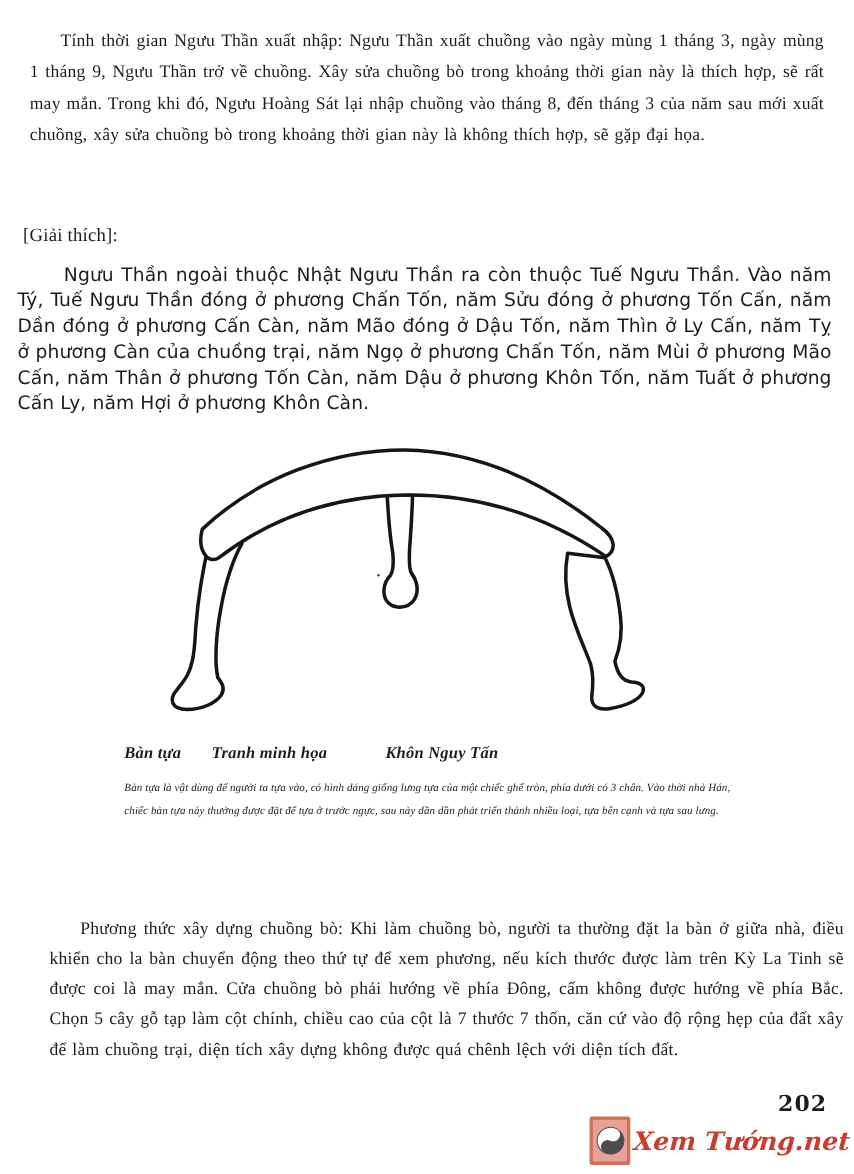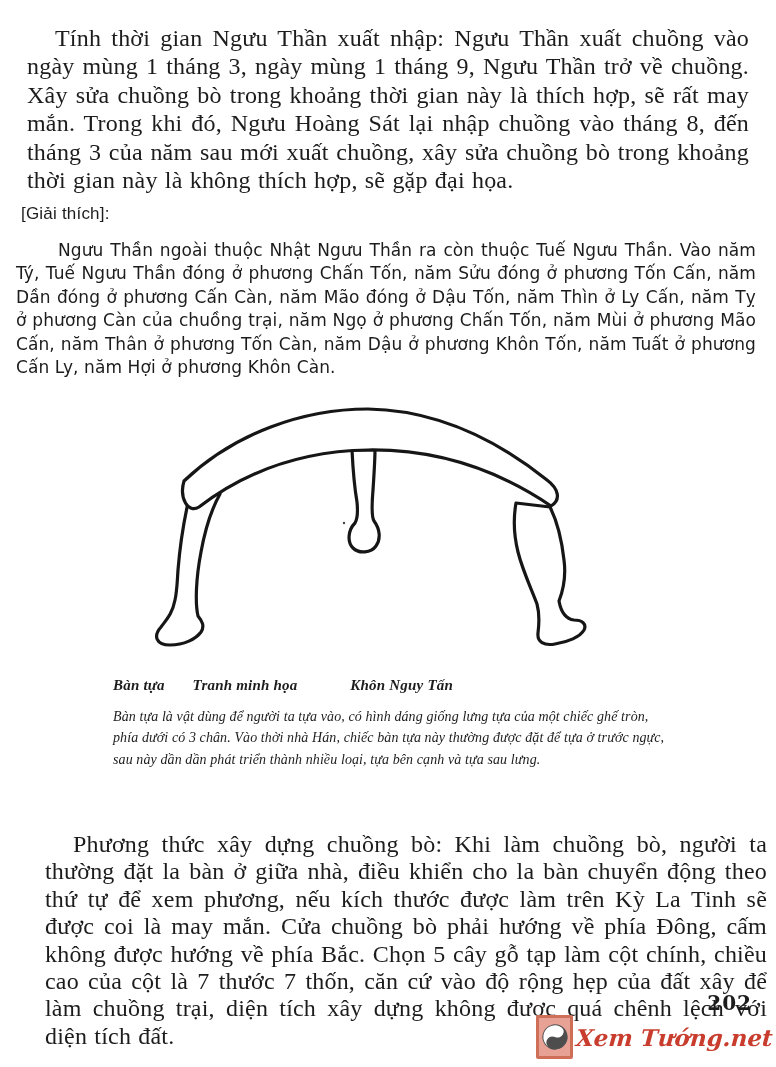--- a/index.html
+++ b/index.html
@@ -3,44 +3,44 @@
 <meta charset="utf-8">
 <style>
   html,body{margin:0;padding:0;}
   body{
     width:776px;height:1067px;position:relative;background:#ffffff;
     font-family:"Liberation Serif", serif;color:#1c1c1c;overflow:hidden;
     -webkit-font-smoothing:antialiased;
   }
   .abs{position:absolute;}
   .body-para{
-    font-size:24px;line-height:28.4px;text-align:justify;text-indent:28px;
+    font-size:16px;line-height:28.4px;text-align:justify;text-indent:28px;
     letter-spacing:0.2px;word-spacing:1px;margin:0;
   }
   .p1{left:27px;top:24px;width:722px;}
   .p3{left:45px;top:831px;width:722px;line-height:27.4px;}
   .explain-label{
-    left:21px;top:204px;font-family:Liberation Sans, sans-serif;
+    left:21px;top:204px;font-family:Liberation Serif, serif;
     font-size:17px;letter-spacing:0.2px;
   }
   .explain-para{
     left:16px;top:239px;width:740px;margin:0;
     font-family:"DejaVu Sans", sans-serif;font-size:17px;line-height:23.4px;
     text-align:justify;text-indent:42px;letter-spacing:0.1px;
   }
   .figure-wrap{left:140px;top:390px;width:500px;height:280px;}
   .cap-head{
     left:113px;top:677px;font-size:15px;font-weight:bold;font-style:italic;
     letter-spacing:0.2px;
   }
   .cap-head .t2{margin-left:24px;}
   .cap-head .t3{margin-left:49px;}
   .cap-note{
     left:113px;top:706px;width:552px;margin:0;
-    font-size:14px;font-style:italic;line-height:21.3px;letter-spacing:0.1px;
+    font-size:10px;font-style:italic;line-height:21.3px;letter-spacing:0.1px;
   }
   .pagenum{
     left:0;top:991px;width:752px;text-align:right;
     font-size:20px;font-weight:bold;letter-spacing:1px;
     font-family:"DejaVu Serif", serif;
   }
   .watermark{
     right:3px;top:1015px;display:flex;align-items:center;gap:3px;
   }
   .wm-box{

